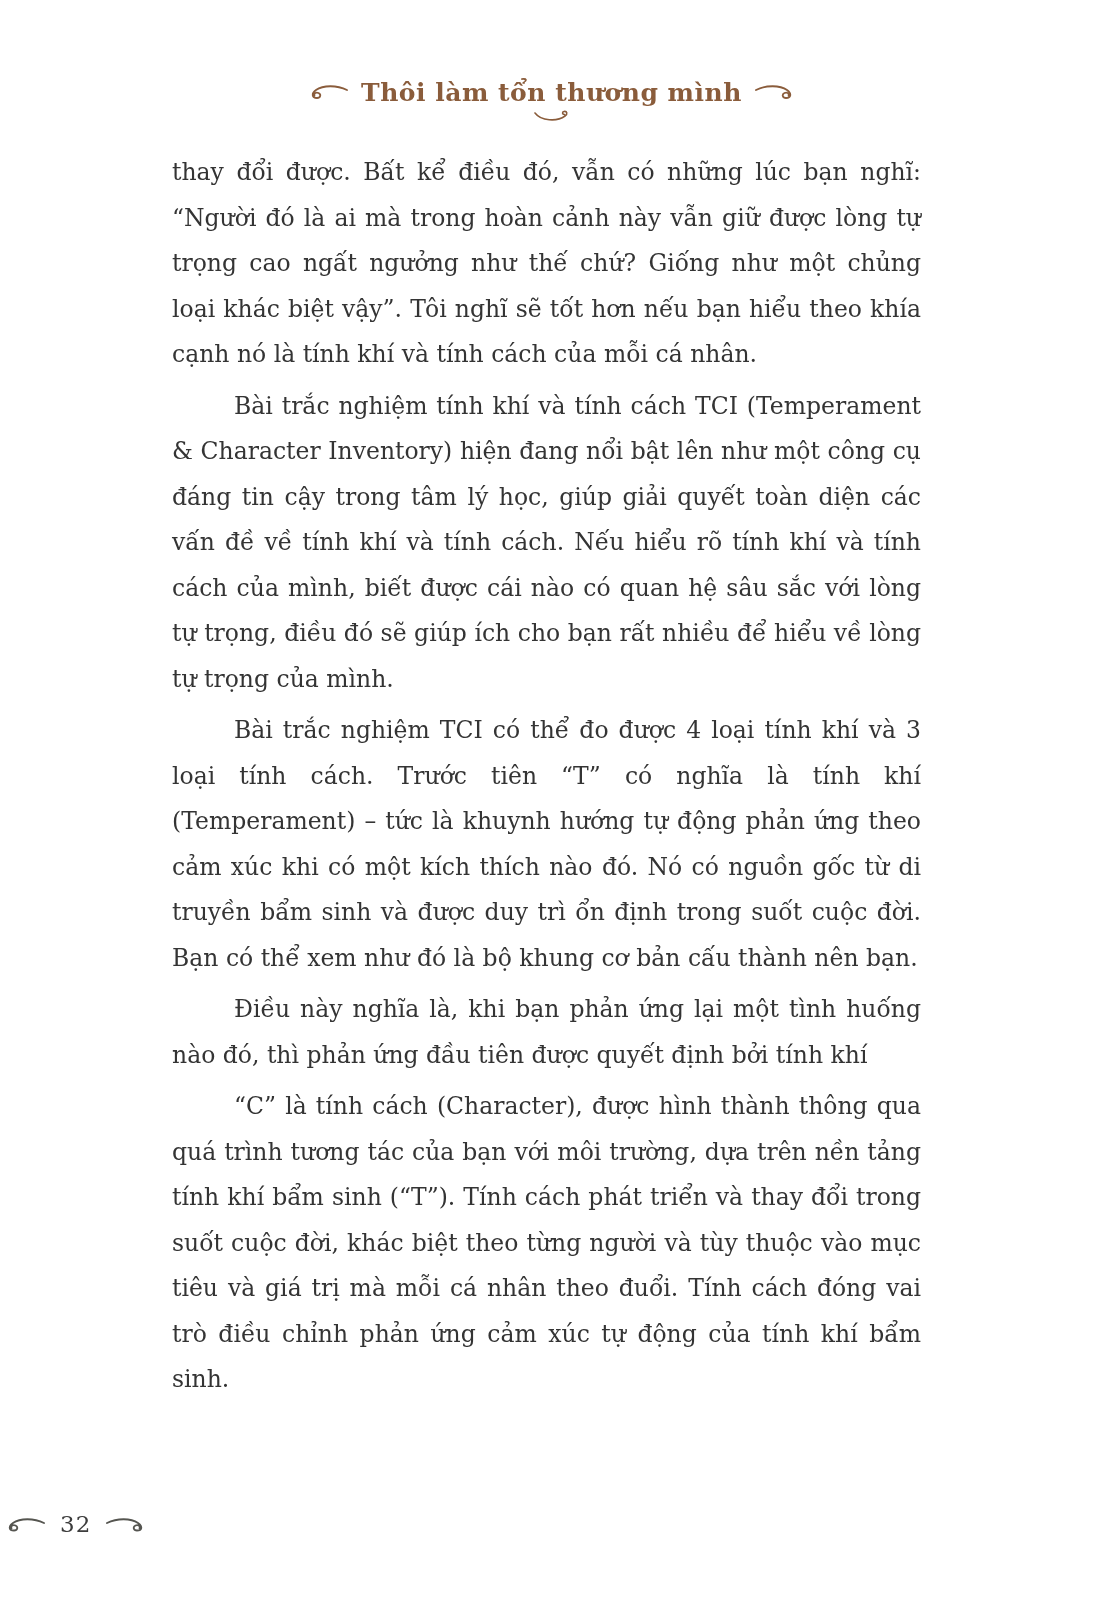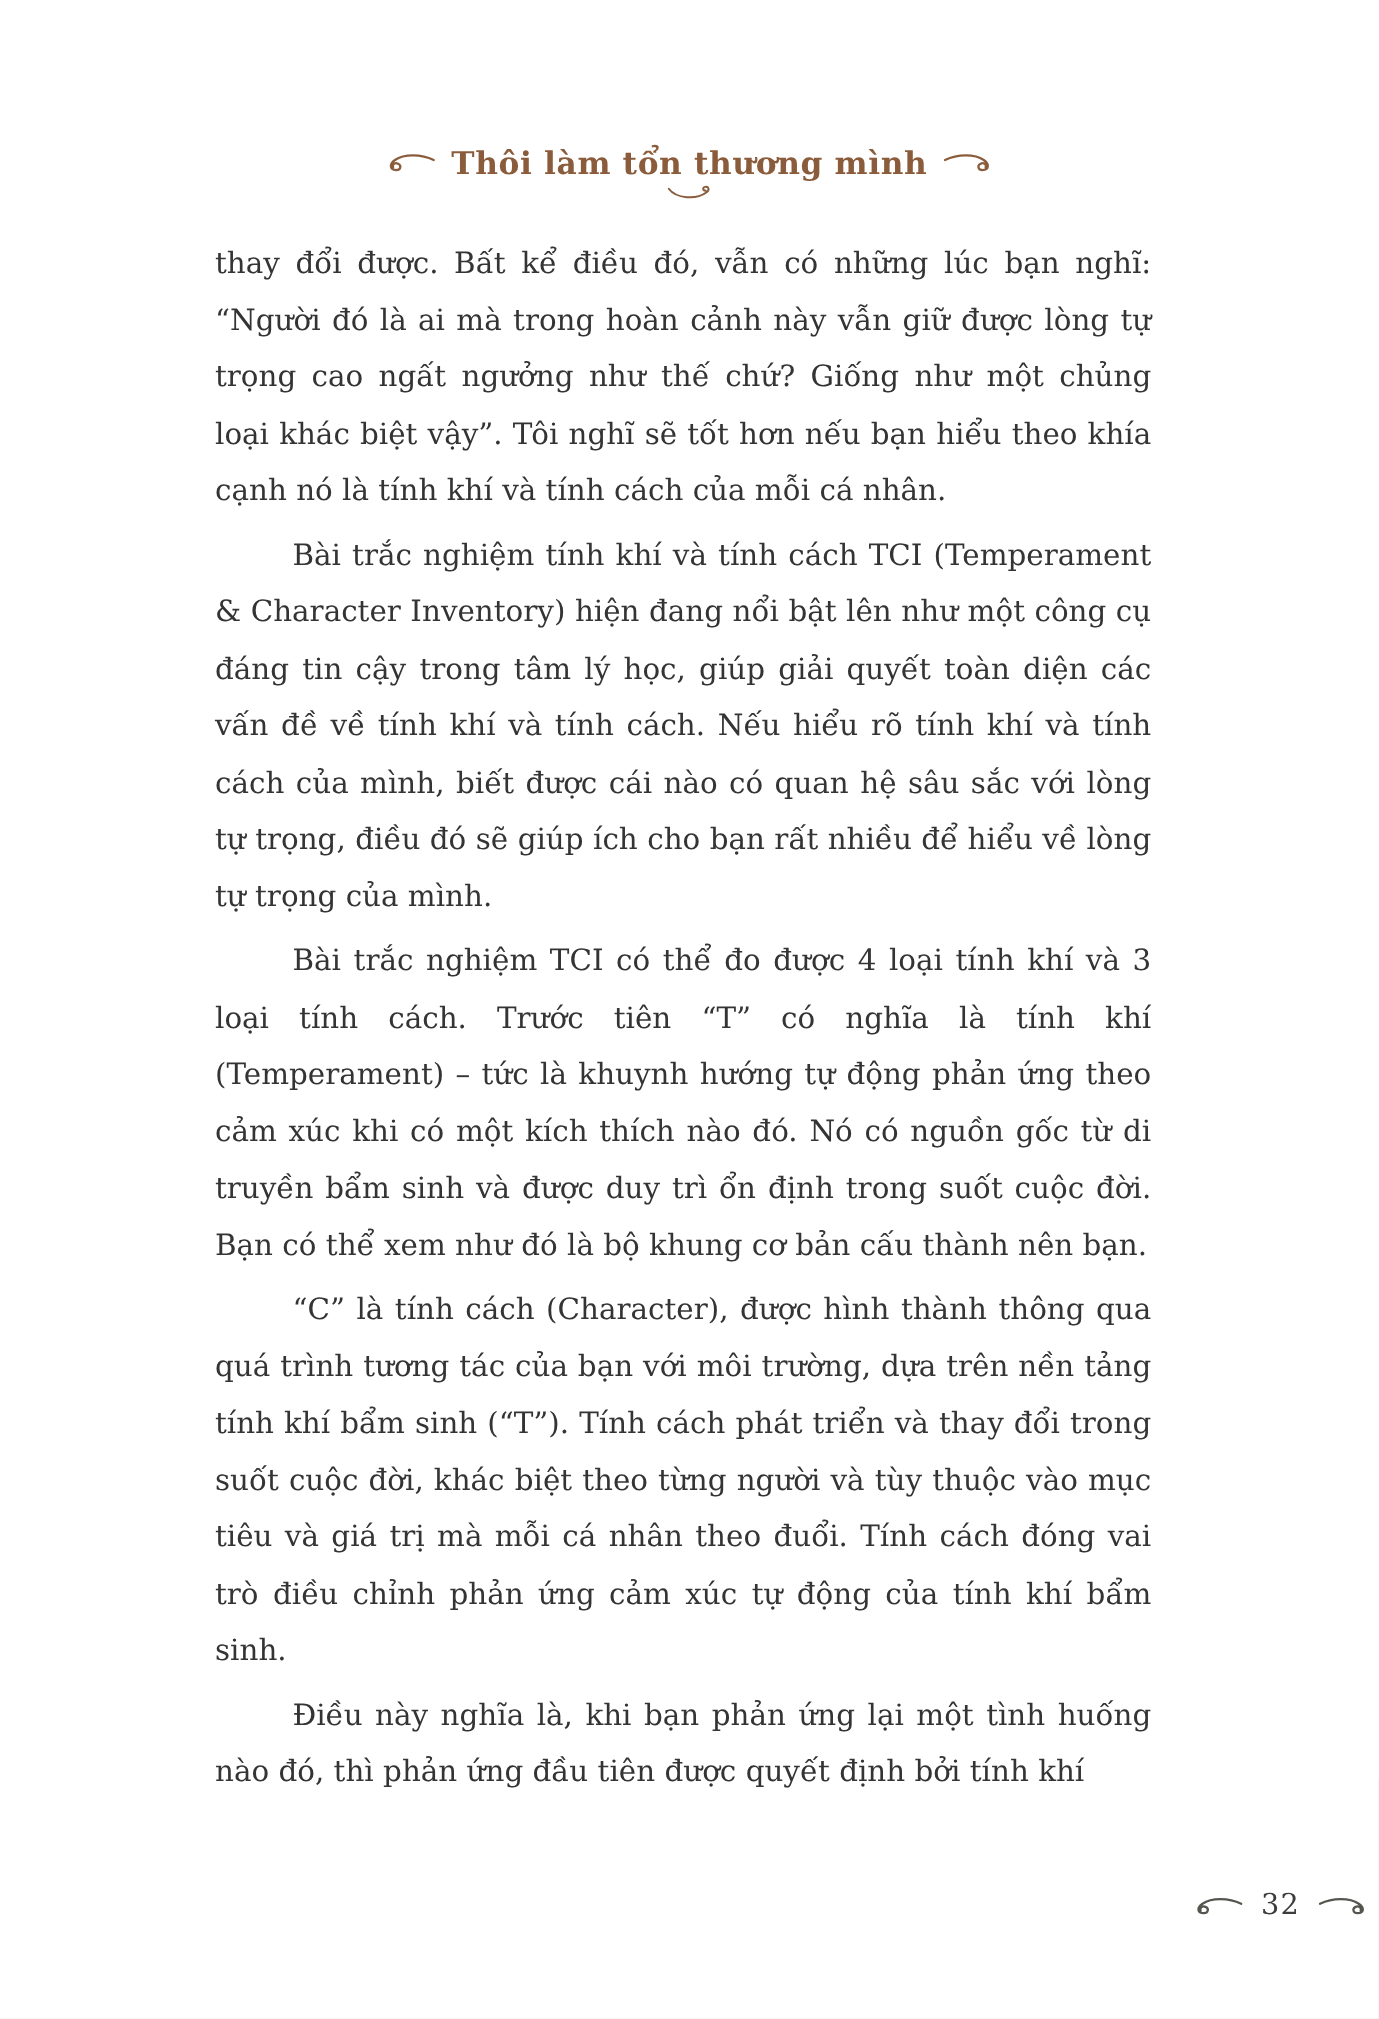--- a/index.html
+++ b/index.html
@@ -7,21 +7,21 @@
     padding: 0;
     background: #e8e8e8;
   }
   .page {
     position: relative;
     width: 1103px;
     height: 1615px;
     margin: 0 auto;
     background: #ffffff;
     box-sizing: border-box;
-    padding: 116px 172px 0 172px;
+    padding: 78px 172px 0 172px;
     font-family: "DejaVu Serif", "Liberation Serif", serif;
     color: #343434;
     overflow: hidden;
   }
   .page-header {
     display: flex;
     flex-direction: column;
     align-items: center;
     margin-bottom: 26px;
     color: #8a5c3b;
@@ -63,21 +63,21 @@
   .para.indent {
     text-indent: 62px;
   }
   .page-footer {
     position: absolute;
     left: 0;
     right: 3px;
     bottom: 78px;
     display: flex;
     align-items: center;
-    justify-content: flex-end;
+    justify-content: flex-start;
     gap: 14px;
     color: #555550;
   }
   .page-number {
     font-size: 23px;
     color: #3d3d3d;
     letter-spacing: 1px;
   }
 </style>
 </head>
@@ -103,22 +103,22 @@
       <svg width="40" height="14" viewBox="0 0 40 14" aria-hidden="true">
         <path d="M3,3 C9,11 25,12 33,6 C36,3.8 35,1 32,1.5 C30,1.9 30,4.5 32.5,4.5" fill="none" stroke="currentColor" stroke-width="1.6" stroke-linecap="round"></path>
       </svg>
     </div>
   </header>
 
   <main class="page-body" id="paragraphs">
       <p class="para">thay đổi được. Bất kể điều đó, vẫn có những lúc bạn nghĩ: “Người đó là ai mà trong hoàn cảnh này vẫn giữ được lòng tự trọng cao ngất ngưởng như thế chứ? Giống như một chủng loại khác biệt vậy”. Tôi nghĩ sẽ tốt hơn nếu bạn hiểu theo khía cạnh nó là tính khí và tính cách của mỗi cá nhân.</p>
       <p class="para indent">Bài trắc nghiệm tính khí và tính cách TCI (Temperament &amp; Character Inventory) hiện đang nổi bật lên như một công cụ đáng tin cậy trong tâm lý học, giúp giải quyết toàn diện các vấn đề về tính khí và tính cách. Nếu hiểu rõ tính khí và tính cách của mình, biết được cái nào có quan hệ sâu sắc với lòng tự trọng, điều đó sẽ giúp ích cho bạn rất nhiều để hiểu về lòng tự trọng của mình.</p>
       <p class="para indent">Bài trắc nghiệm TCI có thể đo được 4 loại tính khí và 3 loại tính cách. Trước tiên “T” có nghĩa là tính khí (Temperament) – tức là khuynh hướng tự động phản ứng theo cảm xúc khi có một kích thích nào đó. Nó có nguồn gốc từ di truyền bẩm sinh và được duy trì ổn định trong suốt cuộc đời. Bạn có thể xem như đó là bộ khung cơ bản cấu thành nên bạn.</p>
+      <p class="para indent">Điều này nghĩa là, khi bạn phản ứng lại một tình huống nào đó, thì phản ứng đầu tiên được quyết định bởi tính khí</p>
       <p class="para indent">“C” là tính cách (Character), được hình thành thông qua quá trình tương tác của bạn với môi trường, dựa trên nền tảng tính khí bẩm sinh (“T”). Tính cách phát triển và thay đổi trong suốt cuộc đời, khác biệt theo từng người và tùy thuộc vào mục tiêu và giá trị mà mỗi cá nhân theo đuổi. Tính cách đóng vai trò điều chỉnh phản ứng cảm xúc tự động của tính khí bẩm sinh.</p>
-      <p class="para indent">Điều này nghĩa là, khi bạn phản ứng lại một tình huống nào đó, thì phản ứng đầu tiên được quyết định bởi tính khí</p>
     </main>
 
   <footer class="page-footer">
     <span class="ornament">
       <svg width="46" height="18" viewBox="0 0 46 18" aria-hidden="true">
         <path d="M44,8 C34,3 20,3 13,8 C8,11.5 9,15.5 14,15.5 C17.5,15.5 18.5,12 15.5,10.5 C13,9.3 10.5,11 11.5,13.5" fill="none" stroke="currentColor" stroke-width="1.8" stroke-linecap="round"></path>
       </svg>
     </span>
     <span class="page-number">32</span>
     <span class="ornament flip">

